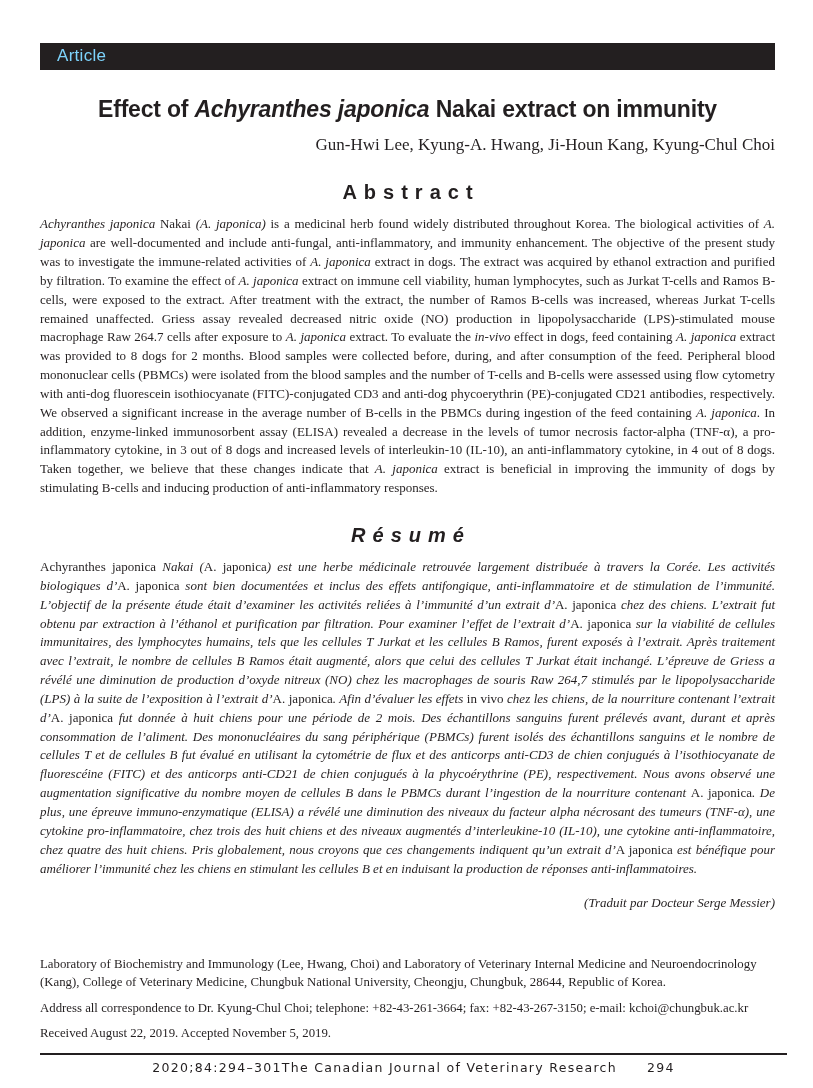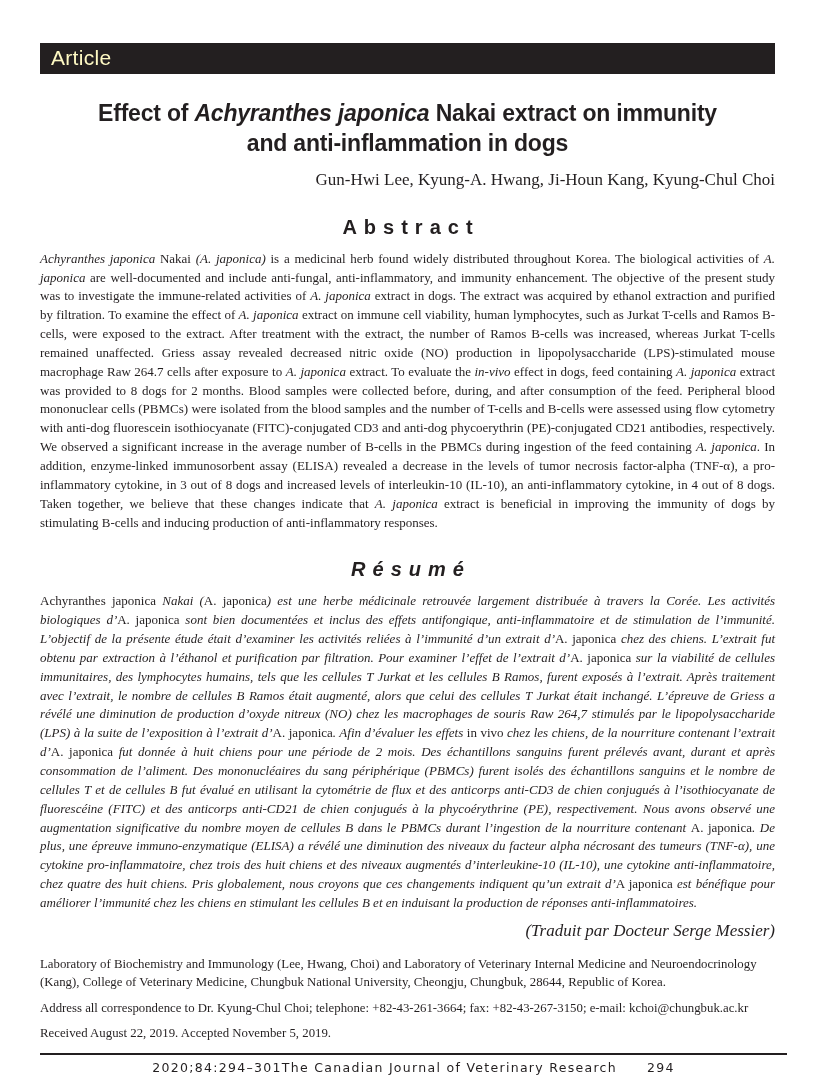--- a/index.html
+++ b/index.html
@@ -10,25 +10,25 @@
     font-family: "Liberation Serif", serif;
     overflow: hidden;
   }
   .page {
     position: relative;
     width: 813px; height: 1088px;
     padding: 43px 38px 0 40px;
   }
   .article-bar {
     background: #231f20;
-    color: #fef9c3;
+    color: #7dd3fc;
     font-family: "Liberation Sans", sans-serif;
-    font-size: 21px;
+    font-size: 17px;
     font-weight: 400;
-    padding: 3px 0 4px 11px;
+    padding: 3px 0 4px 17px;
     letter-spacing: 0.3px;
   }
   .title {
     text-align: center;
     font-family: "Liberation Sans", sans-serif;
     font-weight: 700;
     font-size: 23px;
     line-height: 1.32;
     margin-top: 24px;
     letter-spacing: -0.2px;
@@ -52,23 +52,23 @@
   .body-par {
     font-size: 13px;
     line-height: 1.45;
     text-align: justify;
   }
   .resume-par { font-style: italic; }
   .it { font-style: italic; }
   .rm { font-style: normal; }
   .translator {
     font-style: italic;
-    font-size: 17px;
+    font-size: 13px;
     text-align: right;
-    margin-top: 8px;
+    margin-top: 17px;
   }
   .bottom-block {
     position: absolute;
     left: 40px; right: 26px;
     bottom: 13px;
   }
   .affiliations { font-size: 12.8px; line-height: 1.45; }
   .affiliations p { margin-bottom: 7px; text-align: left; }
   .footer-rule {
     border: 0;
@@ -89,21 +89,21 @@
 </style>
 </head>
 <body>
 
 <div class="page">
 
   <div class="article-bar">
     <span>Article</span>
   </div>
 
-  <h1 class="title"><span class="rm">Effect of </span><span class="it">Achyranthes japonica</span><span class="rm"> Nakai extract on immunity</span><br><span class="rm">and anti-inflammation in dogs</span></h1>
+  <h1 class="title"><span class="rm">Effect of </span><span class="it">Achyranthes japonica</span><span class="rm"> Nakai extract on immunity</span><br></h1>
 
   <div class="authors">Gun-Hwi Lee, Kyung-A. Hwang, Ji-Houn Kang, Kyung-Chul Choi</div>
 
   <div>
     <h2 class="section-heading">Abstract</h2>
     <p class="body-par"><span class="it">Achyranthes japonica</span><span class="rm"> Nakai </span><span class="it">(A. japonica)</span><span class="rm"> is a medicinal herb found widely distributed throughout Korea. The biological activities of </span><span class="it">A. japonica</span><span class="rm"> are well-documented and include anti-fungal, anti-inflammatory, and immunity enhancement. The objective of the present study was to investigate the immune-related activities of </span><span class="it">A. japonica</span><span class="rm"> extract in dogs. The extract was acquired by ethanol extraction and purified by filtration. To examine the effect of </span><span class="it">A. japonica</span><span class="rm"> extract on immune cell viability, human lymphocytes, such as Jurkat T-cells and Ramos B-cells, were exposed to the extract. After treatment with the extract, the number of Ramos B-cells was increased, whereas Jurkat T-cells remained unaffected. Griess assay revealed decreased nitric oxide (NO) production in lipopolysaccharide (LPS)-stimulated mouse macrophage Raw 264.7 cells after exposure to </span><span class="it">A. japonica</span><span class="rm"> extract. To evaluate the </span><span class="it">in-vivo</span><span class="rm"> effect in dogs, feed containing </span><span class="it">A. japonica</span><span class="rm"> extract was provided to 8 dogs for 2 months. Blood samples were collected before, during, and after consumption of the feed. Peripheral blood mononuclear cells (PBMCs) were isolated from the blood samples and the number of T-cells and B-cells were assessed using flow cytometry with anti-dog fluorescein isothiocyanate (FITC)-conjugated CD3 and anti-dog phycoerythrin (PE)-conjugated CD21 antibodies, respectively. We observed a significant increase in the average number of B-cells in the PBMCs during ingestion of the feed containing </span><span class="it">A. japonica</span><span class="rm">. In addition, enzyme-linked immunosorbent assay (ELISA) revealed a decrease in the levels of tumor necrosis factor-alpha (TNF-α), a pro-inflammatory cytokine, in 3 out of 8 dogs and increased levels of interleukin-10 (IL-10), an anti-inflammatory cytokine, in 4 out of 8 dogs. Taken together, we believe that these changes indicate that </span><span class="it">A. japonica</span><span class="rm"> extract is beneficial in improving the immunity of dogs by stimulating B-cells and inducing production of anti-inflammatory responses.</span></p>
   </div>
 
   <div>
     <h2 class="section-heading italic">Résumé</h2>

